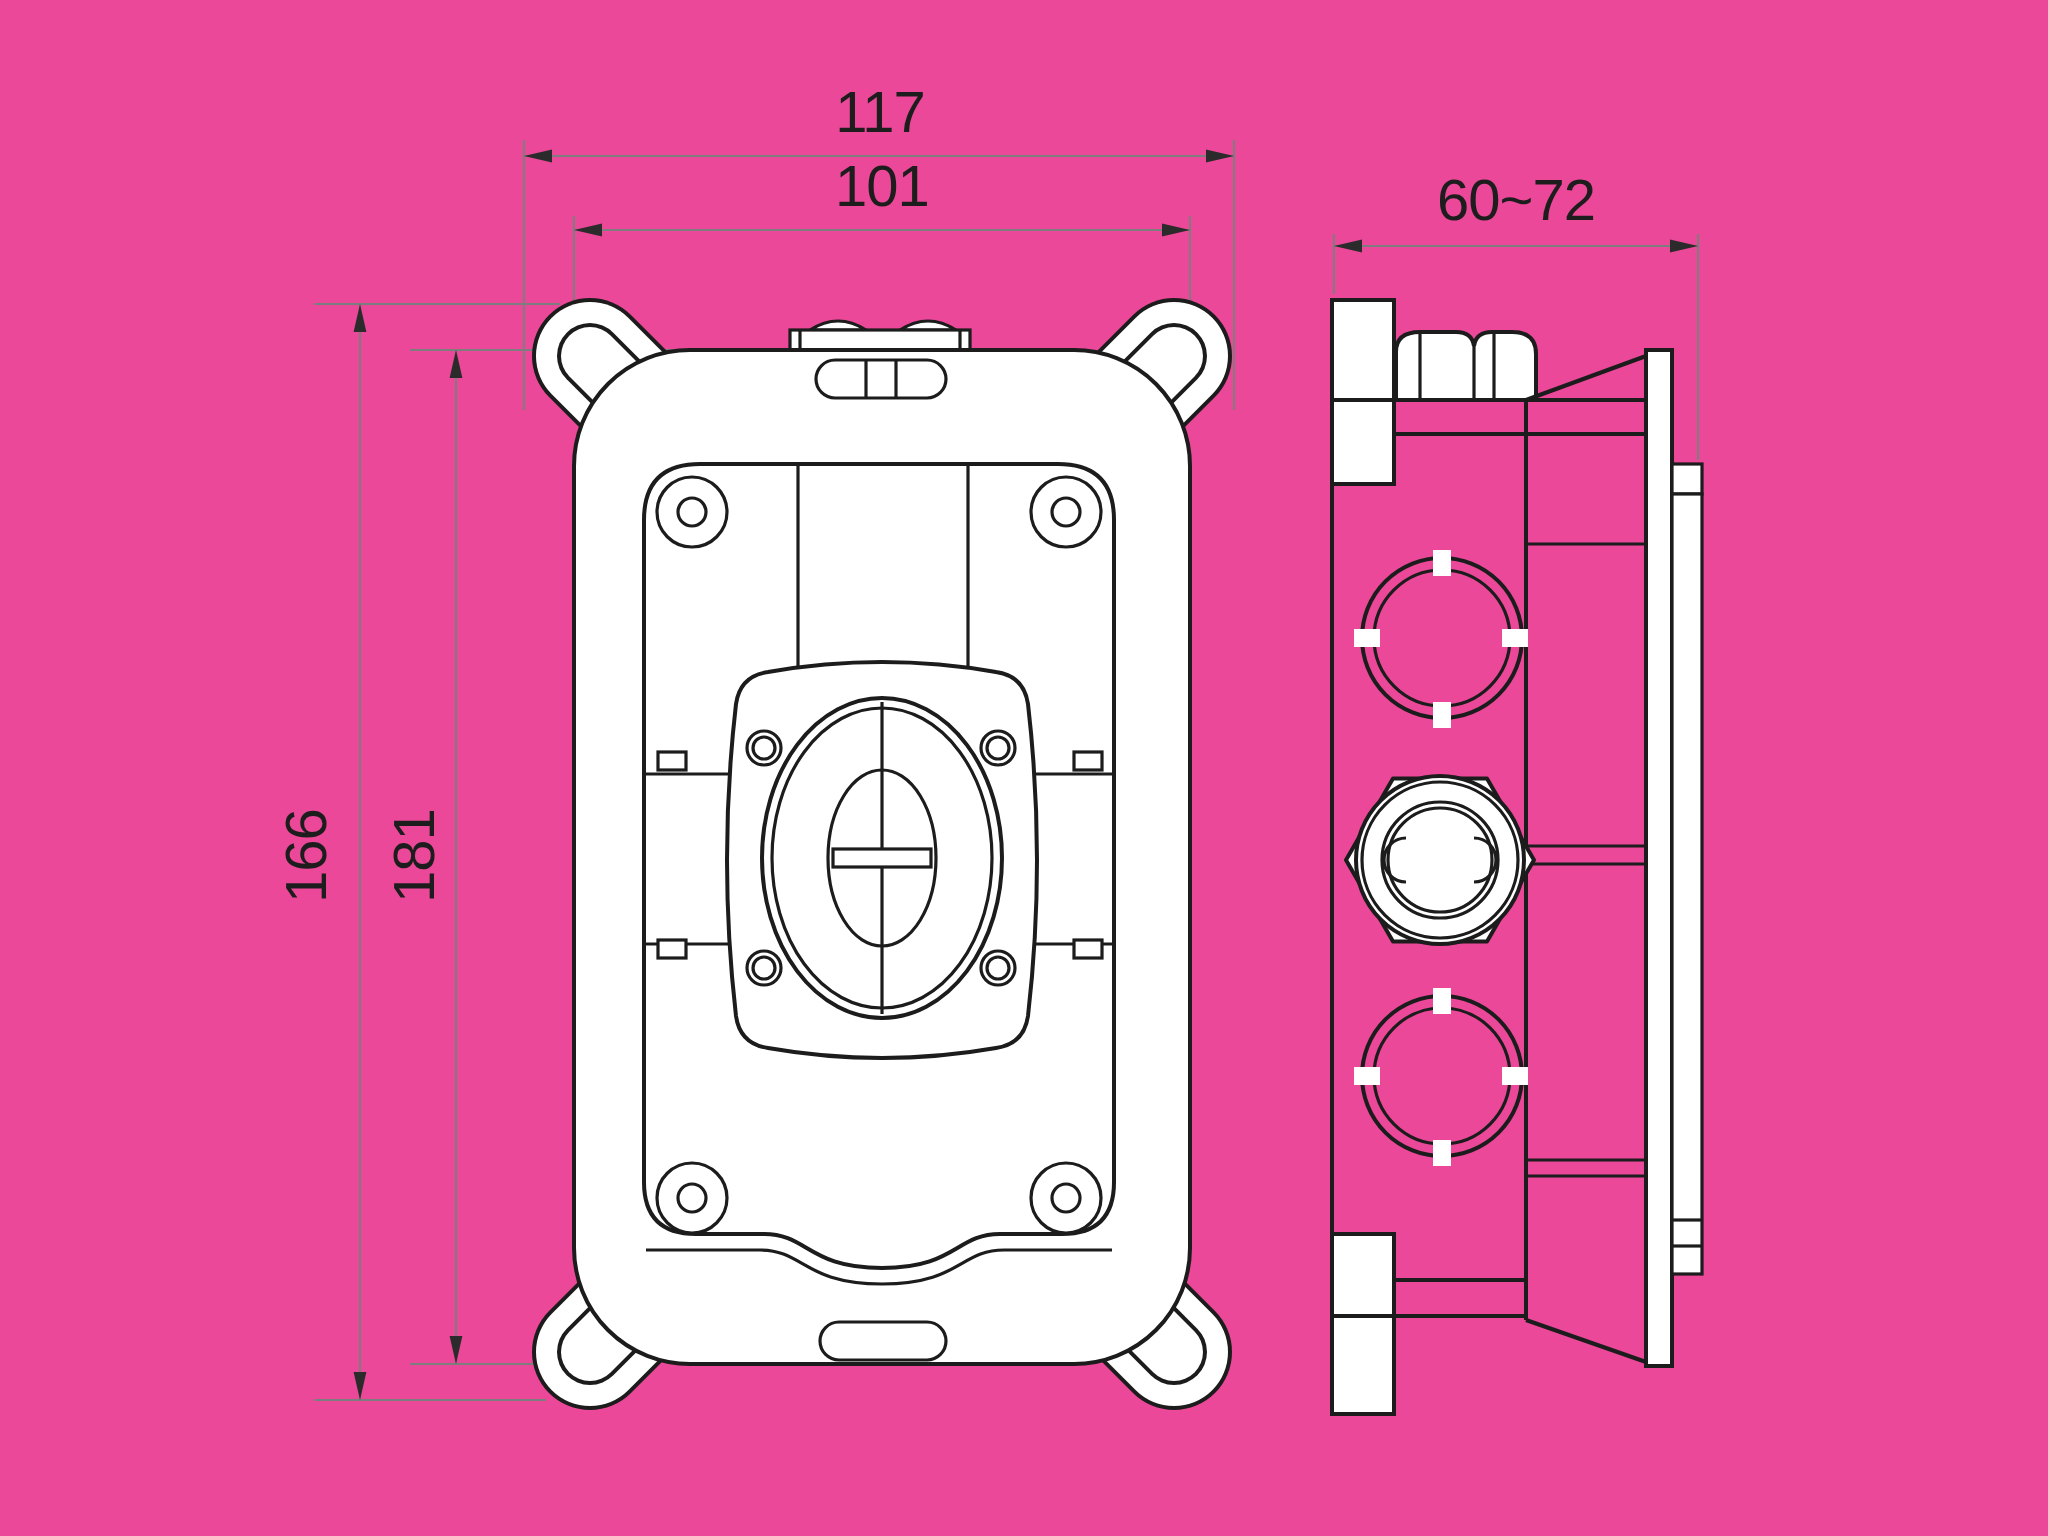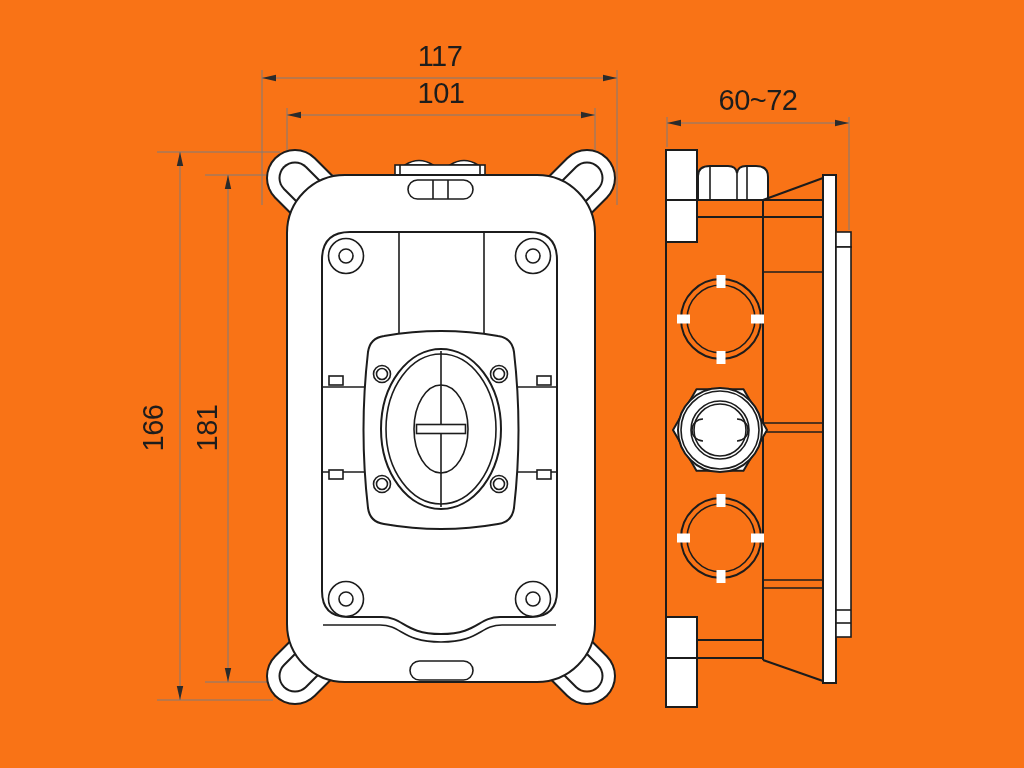--- a/index.html
+++ b/index.html
@@ -1,16 +1,16 @@
 <!DOCTYPE html>
 <html><head>
 <meta charset="utf-8">
 <style>
   html,body{margin:0;padding:0;background:#ffffff;}
-  .stage{position:relative;width:1024px;height:768px;background:#f97316;overflow:hidden;
+  .stage{position:relative;width:1024px;height:768px;background:#ec4899;overflow:hidden;
          font-family:"Liberation Sans", sans-serif;}
   svg{position:absolute;left:0;top:0;}
   .obj{stroke:#1c1c1c;stroke-width:2;fill:none;}
   .objf{stroke:#1c1c1c;stroke-width:2;fill:#ffffff;}
   .thin{stroke:#1c1c1c;stroke-width:1.6;fill:none;}
   .thinf{stroke:#1c1c1c;stroke-width:1.6;fill:#ffffff;}
   .dim{stroke:#7d7d7d;stroke-width:1;fill:none;}
   .arrow{fill:#2b2b2b;stroke:none;}
   .dimtext{font-size:29px;fill:#1d1d1d;letter-spacing:-0.5px;}
   .eraser{fill:#ffffff;stroke:none;}

